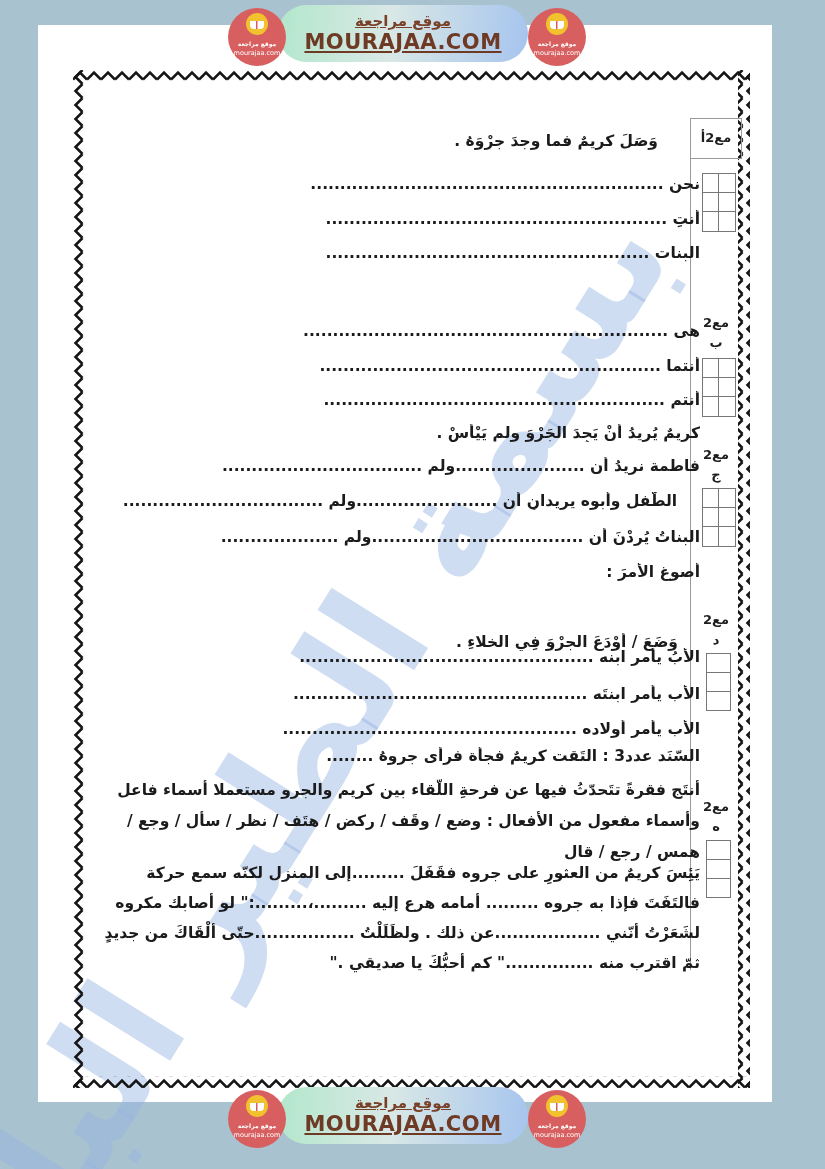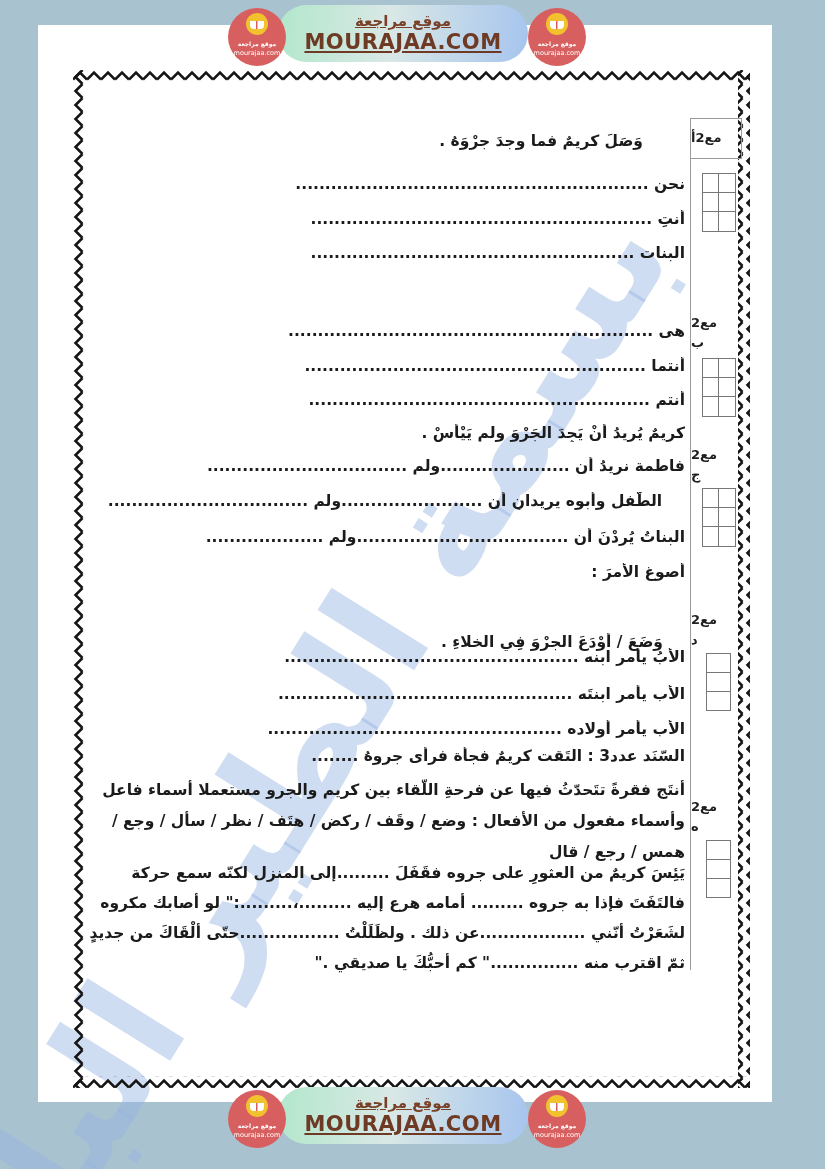--- a/index.html
+++ b/index.html
@@ -13,33 +13,33 @@
   .watermark{position:absolute;left:-50px;top:470px;width:840px;text-align:center;
     font-size:150px;font-weight:bold;color:rgba(148,180,226,0.45);letter-spacing:2px;
     transform:rotate(-58deg);transform-origin:center;pointer-events:none;direction:rtl;white-space:nowrap;}
 
   
   .zigzag{position:absolute;left:35px;top:45px;}
 
   
   .marks-col{position:absolute;left:652px;top:93px;width:53px;height:852px;
     border-left:1.4px solid #9a9a9a;}
-  .mlabel{position:absolute;left:653px;width:50px;text-align:left;font-size:13px;
+  .mlabel{position:absolute;left:653px;width:50px;text-align:center;font-size:13px;
     font-weight:bold;direction:rtl;color:#1f1f1f;line-height:1.5;}
   .mlabel-a{top:93px;height:30px;border:1.3px solid #9a9a9a;padding-top:9px;left:652px;width:50px;}
   .grid2{position:absolute;width:32px;height:57px;background-color:#fff;border:1.3px solid #777;
     background-image:linear-gradient(#777,#777),linear-gradient(#777,#777),linear-gradient(#777,#777);
     background-size:1.2px 100%,100% 1.2px,100% 1.2px;
     background-position:50% 0,0 33%,0 66.6%;background-repeat:no-repeat;}
   .grid1{position:absolute;width:23px;height:56px;background-color:#fff;border:1.3px solid #777;
     background-image:linear-gradient(#777,#777),linear-gradient(#777,#777);
     background-size:100% 1.2px,100% 1.2px;background-position:0 33%,0 66.6%;background-repeat:no-repeat;}
 
   
-  .ln{position:absolute;right:87px;width:600px;direction:rtl;text-align:right;
+  .ln{position:absolute;right:72px;width:600px;direction:rtl;text-align:right;
     font-weight:bold;font-size:15.5px;color:#1b1b1b;white-space:nowrap;overflow:hidden;}
   .para{white-space:normal;overflow:visible;}
   .ind1{padding-right:42px;}
   .ind2{padding-right:22px;}
 
   
   .pill{position:absolute;left:278px;width:250px;height:57px;border-radius:29px;
     background:linear-gradient(95deg,#b2e7cb 0%,#d9e8e6 45%,#a6c4ee 100%);text-align:center;}
   .pill-ar{margin-top:7px;font-size:15px;font-weight:bold;color:#7a4129;text-decoration:underline;}
   .pill-en{font-size:21px;font-weight:bold;color:#6e3a24;text-decoration:underline;letter-spacing:.5px;}

